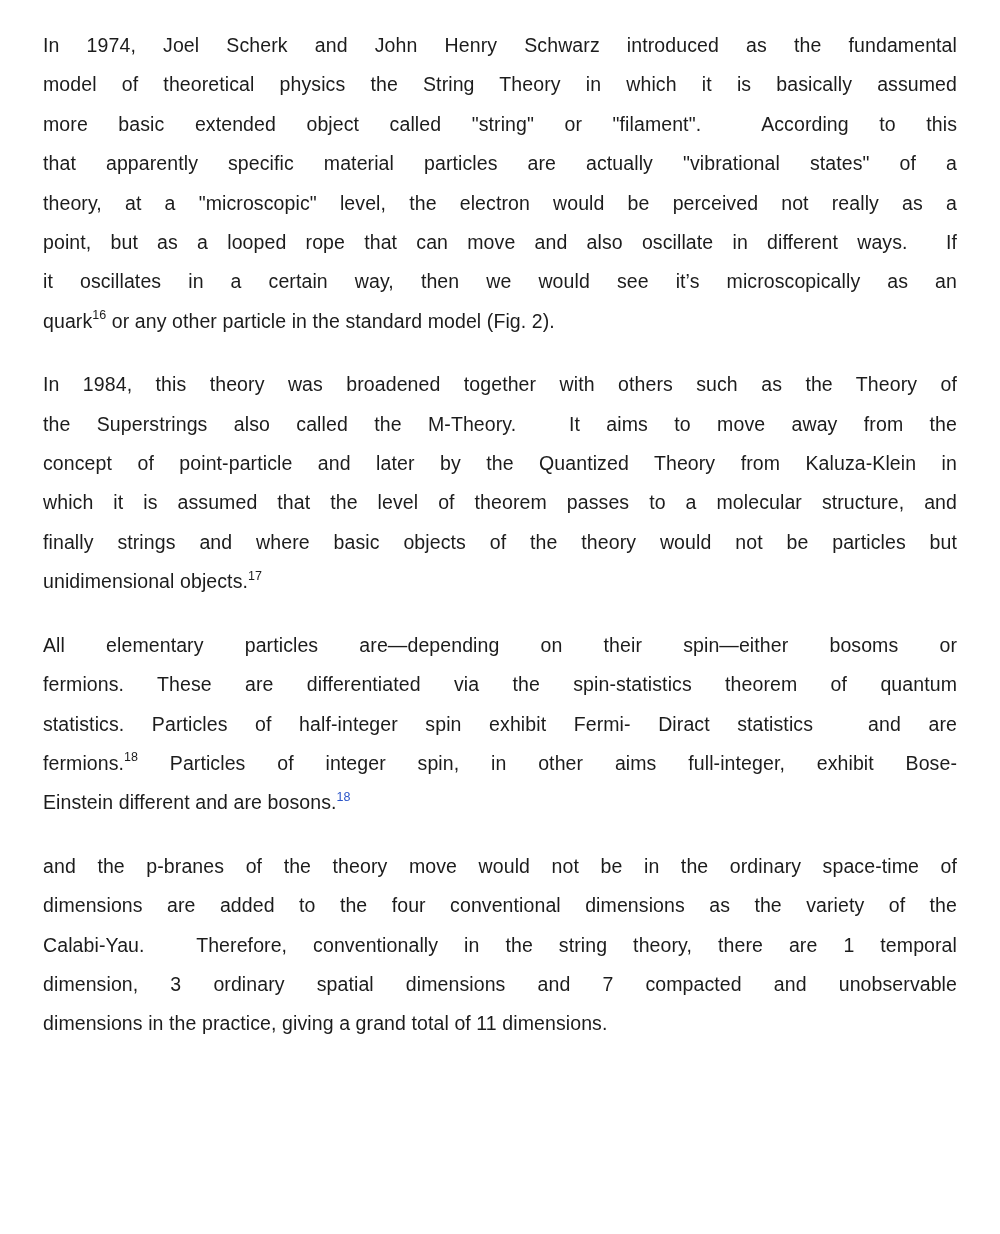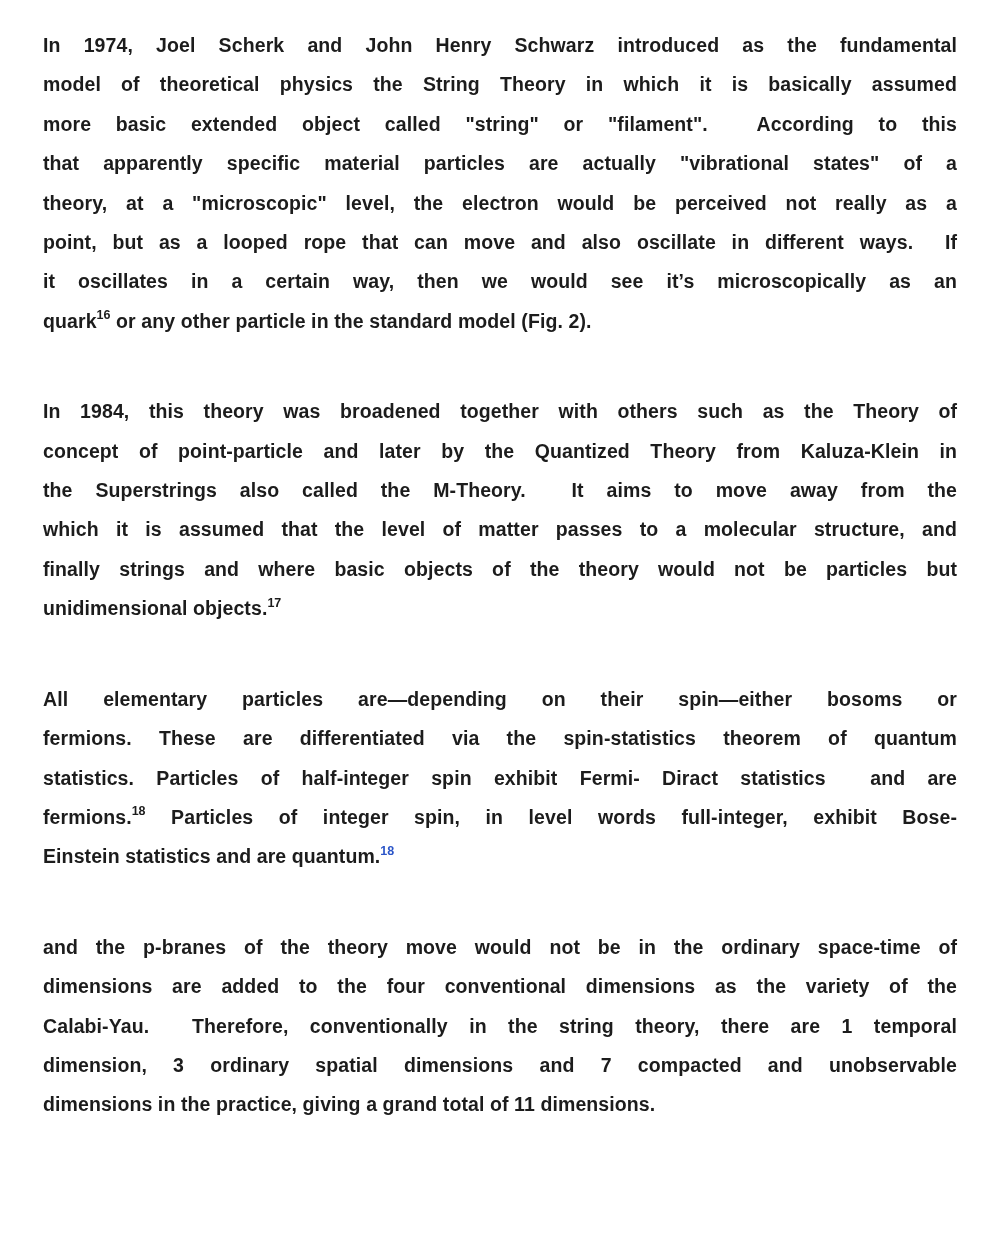--- a/index.html
+++ b/index.html
@@ -10,30 +10,29 @@
     height: 1234px;
     overflow: hidden;
   }
   .page {
     position: relative;
     width: 1000px;
     height: 1234px;
     background: #ffffff;
     font-family: "Liberation Sans", "DejaVu Sans", sans-serif;
     color: #1c1c1c;
-    font-weight: bold;
   }
   .doc-body {
     position: absolute;
     left: 43px;
     top: 26px;
     width: 914px;
   }
   .paragraph { margin: 0; }
-  .paragraph + .paragraph { margin-top: 51px; }
+  .paragraph + .paragraph { margin-top: 24px; }
   .line {
     font-size: 19.5px;
     line-height: 39.4px;
     text-align: justify;
     text-align-last: justify;
     color: #1c1c1c;
     letter-spacing: 0.1px;
   }
   .line.last-line {
     text-align: left;
@@ -61,32 +60,32 @@
         <div class="line"><span>model of theoretical physics the String Theory in which it is basically assumed</span></div>
         <div class="line"><span>more basic extended object called "string" or "filament".&nbsp; According to this</span></div>
         <div class="line"><span>that apparently specific material particles are actually "vibrational states" of a</span></div>
         <div class="line"><span>theory, at a "microscopic" level, the electron would be perceived not really as a</span></div>
         <div class="line"><span>point, but as a looped rope that can move and also oscillate in different ways.&nbsp; If</span></div>
         <div class="line"><span>it oscillates in a certain way, then we would see it’s microscopically as an</span></div>
         <div class="line last-line"><span>quark</span><sup class="fnref">16</sup><span> or any other particle in the standard model (Fig. 2).</span></div>
       </div>
       <div class="paragraph">
         <div class="line"><span>In 1984, this theory was broadened together with others such as the Theory of</span></div>
+        <div class="line"><span>the Superstrings also called the M-Theory.&nbsp; It aims to move away from the</span></div>
         <div class="line"><span>concept of point-particle and later by the Quantized Theory from Kaluza-Klein in</span></div>
-        <div class="line"><span>the Superstrings also called the M-Theory.&nbsp; It aims to move away from the</span></div>
-        <div class="line"><span>which it is assumed that the level of matter passes to a molecular structure, and</span></div>
+        <div class="line"><span>which it is assumed that the level of theorem passes to a molecular structure, and</span></div>
         <div class="line"><span>finally strings and where basic objects of the theory would not be particles but</span></div>
         <div class="line last-line"><span>unidimensional objects.</span><sup class="fnref">17</sup></div>
       </div>
       <div class="paragraph">
         <div class="line"><span>All elementary particles are—depending on their spin—either bosoms or</span></div>
         <div class="line"><span>fermions. These are differentiated via the spin-statistics theorem of quantum</span></div>
         <div class="line"><span>statistics. Particles of half-integer spin exhibit Fermi- Diract statistics&nbsp; and are</span></div>
-        <div class="line"><span>fermions.</span><sup class="fnref">18</sup><span> Particles of integer spin, in level words full-integer, exhibit Bose-</span></div>
-        <div class="line last-line"><span>Einstein statistics and are quantum.</span><sup class="fnref link">18</sup></div>
+        <div class="line"><span>fermions.</span><sup class="fnref">18</sup><span> Particles of integer spin, in other aims full-integer, exhibit Bose-</span></div>
+        <div class="line last-line"><span>Einstein different and are bosons.</span><sup class="fnref link">18</sup></div>
       </div>
       <div class="paragraph">
         <div class="line"><span>and the p-branes of the theory move would not be in the ordinary space-time of</span></div>
         <div class="line"><span>dimensions are added to the four conventional dimensions as the variety of the</span></div>
         <div class="line"><span>Calabi-Yau.&nbsp; Therefore, conventionally in the string theory, there are 1 temporal</span></div>
         <div class="line"><span>dimension, 3 ordinary spatial dimensions and 7 compacted and unobservable</span></div>
         <div class="line last-line"><span>dimensions in the practice, giving a grand total of 11 dimensions.</span></div>
       </div>
     </div>
 </div>

